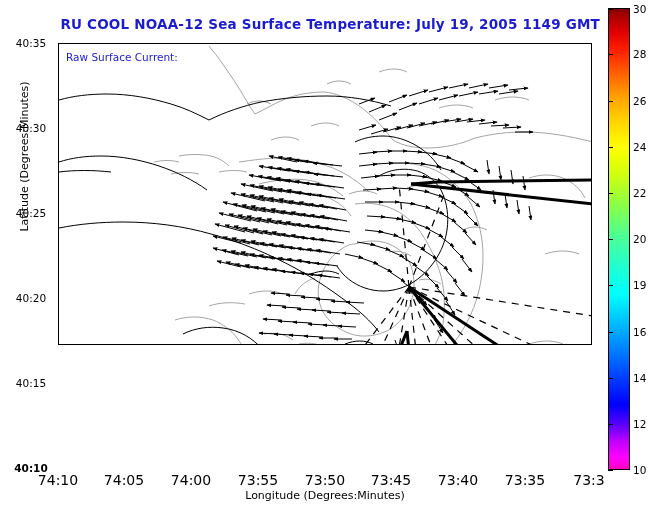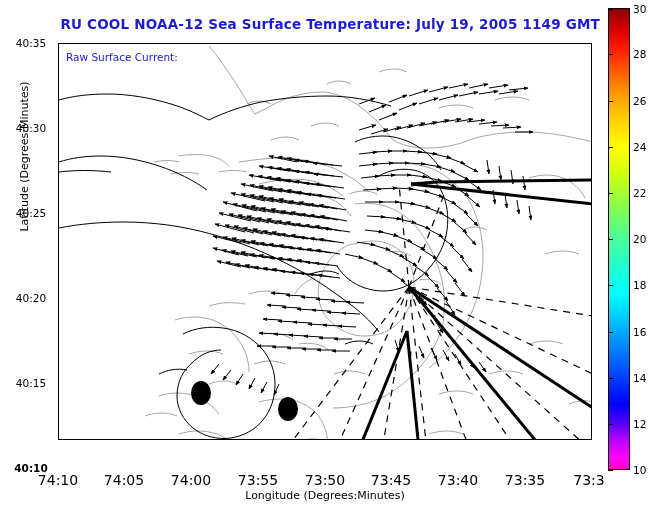--- a/index.html
+++ b/index.html
@@ -7,21 +7,21 @@
        font-family:"DejaVu Sans","Liberation Sans",sans-serif;}
 
   #root{position:absolute;left:0;top:0;width:651px;height:518px;background:#fff;}
 
   
   .title{position:absolute;left:0;top:16px;width:600px;text-align:right;
          color:#1b1bd0;font-size:13.5px;font-weight:bold;letter-spacing:.2px;
          white-space:nowrap;}
 
   
-  #plot{position:absolute;left:58px;top:43px;width:534px;height:397px;
+  #plot{position:absolute;left:58px;top:43px;width:534px;height:302px;
         border:1.3px solid #000;box-sizing:border-box;background:#fff;overflow:hidden;}
   #plotsvg{position:absolute;left:0;top:0;width:534px;height:425px;}
 
   
   .annot{position:absolute;left:7px;top:6px;color:#1b1bd0;font-size:10.5px;
          line-height:15px;white-space:nowrap;}
 
   
   .scalebox{position:absolute;left:8px;top:378px;width:110px;height:40px;}
   .scalebox .lab{font-size:10.5px;color:#000;}
@@ -526,21 +526,21 @@
   <div>
     <div class="cbmark" style="top:470px"></div>
       <div class="cbtick" style="top:470px">10</div>
     <div class="cbmark" style="top:424px"></div>
       <div class="cbtick" style="top:424px">12</div>
     <div class="cbmark" style="top:378px"></div>
       <div class="cbtick" style="top:378px">14</div>
     <div class="cbmark" style="top:332px"></div>
       <div class="cbtick" style="top:332px">16</div>
     <div class="cbmark" style="top:285px"></div>
-      <div class="cbtick" style="top:285px">18</div>
+      <div class="cbtick" style="top:285px">19</div>
     <div class="cbmark" style="top:239px"></div>
       <div class="cbtick" style="top:239px">20</div>
     <div class="cbmark" style="top:193px"></div>
       <div class="cbtick" style="top:193px">22</div>
     <div class="cbmark" style="top:147px"></div>
       <div class="cbtick" style="top:147px">24</div>
     <div class="cbmark" style="top:101px"></div>
       <div class="cbtick" style="top:101px">26</div>
     <div class="cbmark" style="top:54px"></div> 
       <div class="cbtick" style="top:54px">28</div>

